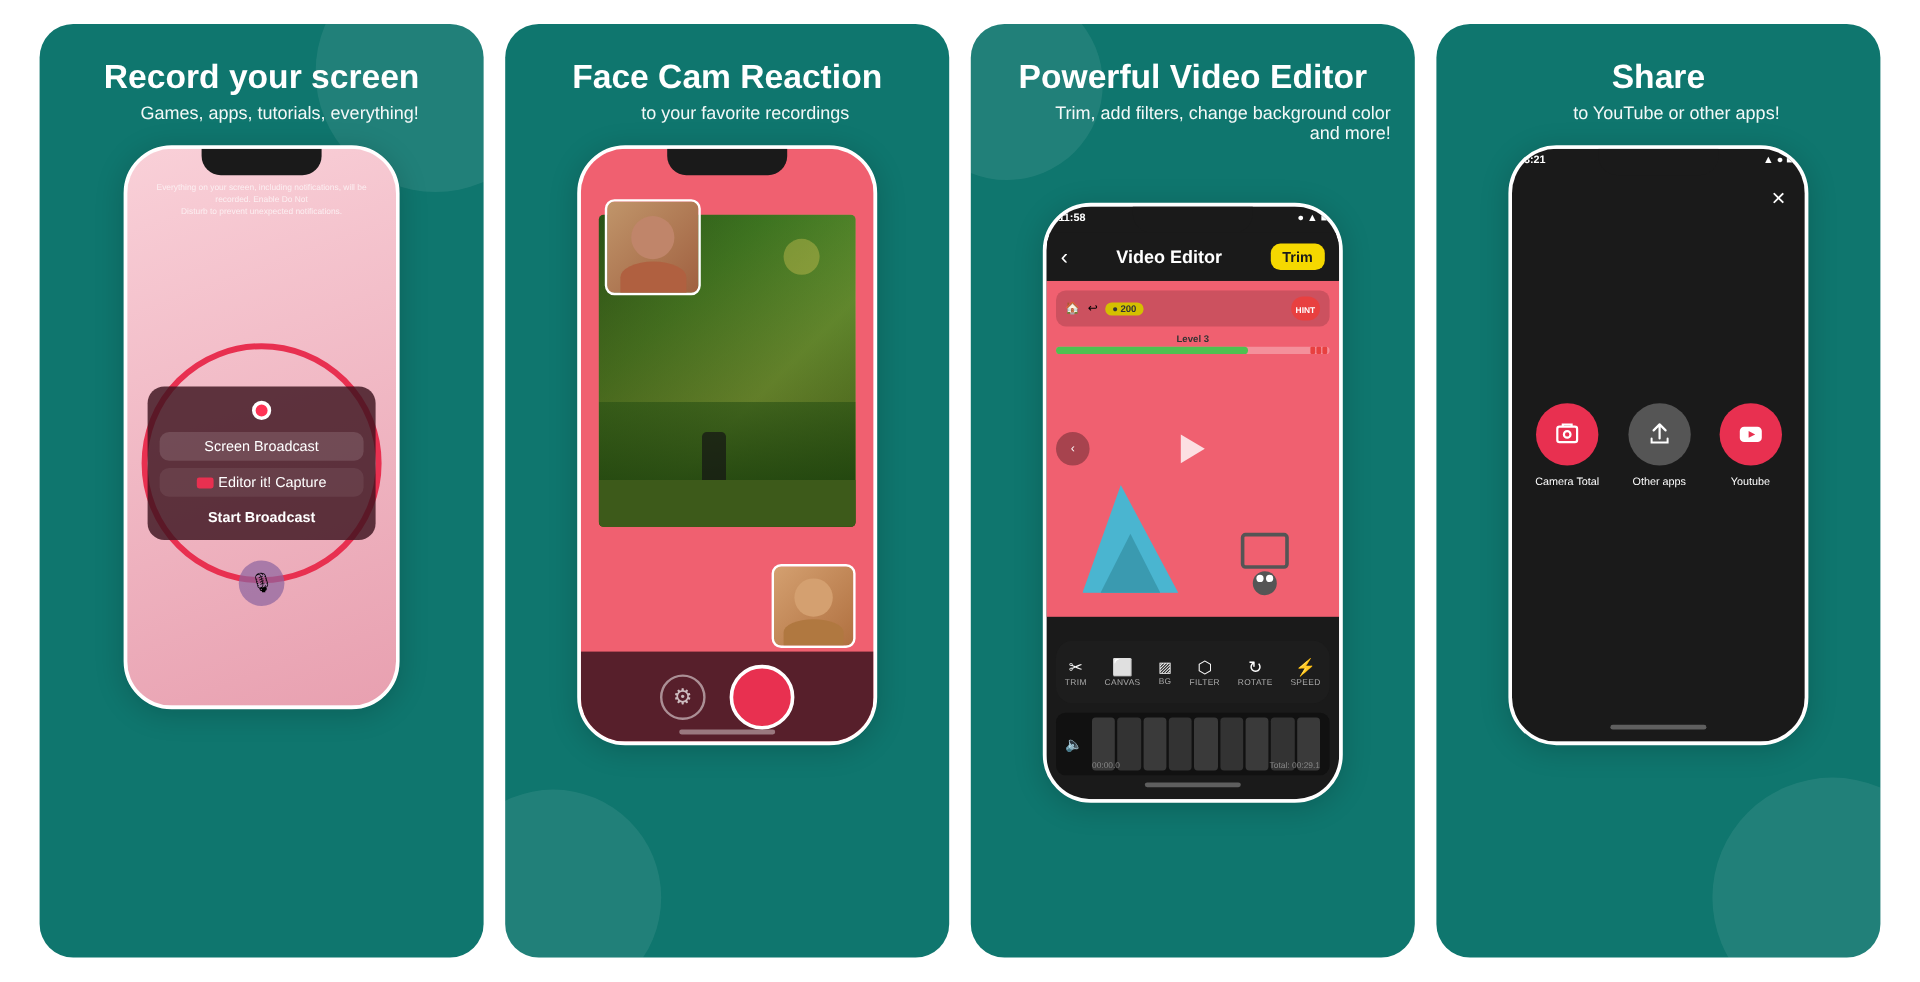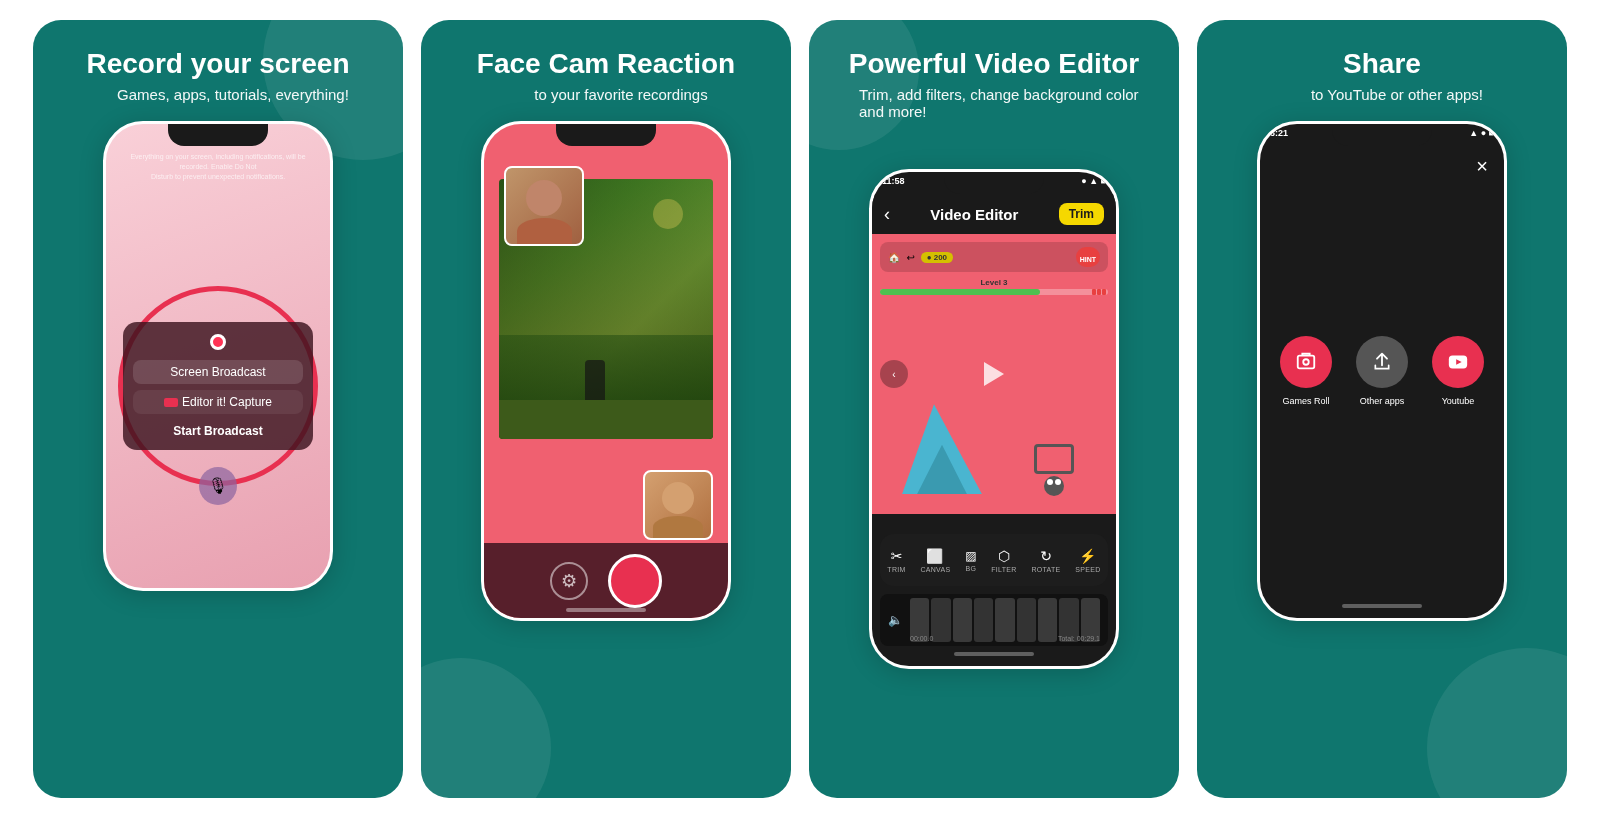--- a/index.html
+++ b/index.html
@@ -39,21 +39,21 @@
       font-size: 28px;
       font-weight: 800;
       color: #fff;
       text-align: center;
       line-height: 1.15;
       margin-bottom: 6px;
     }
     .panel-subtitle {
       font-size: 15px;
       color: #fff;
-      text-align: left;
+      text-align: right;
       margin-bottom: 18px;
       opacity: 0.95;
       margin-left: 30px;
     }
 
     
     .phone-frame {
       background: #fff;
       border-radius: 40px;
       border: 3px solid #fff;
@@ -731,21 +731,21 @@
 
         <div class="share-options">
           <div class="share-option">
             <div class="share-option-icon share-camera-roll">
               <svg width="22" height="22" viewBox="0 0 24 24" fill="none">
                 <rect x="3" y="5" width="18" height="14" rx="2" stroke="white" stroke-width="2"></rect>
                 <path d="M8 5V3h8v2" stroke="white" stroke-width="2"></path>
                 <circle cx="12" cy="12" r="3" stroke="white" stroke-width="2"></circle>
               </svg>
             </div>
-            <span class="share-option-label">Games Roll</span>
+            <span class="share-option-label">Camera Total</span>
           </div>
           <div class="share-option">
             <div class="share-option-icon share-other-apps">
               <svg width="20" height="22" viewBox="0 0 24 24" fill="none">
                 <path d="M12 2v14M6 8l6-6 6 6" stroke="white" stroke-width="2.2" stroke-linecap="round" stroke-linejoin="round"></path>
                 <path d="M4 16v4h16v-4" stroke="white" stroke-width="2" stroke-linecap="round"></path>
               </svg>
             </div>
             <span class="share-option-label">Other apps</span>
           </div>

